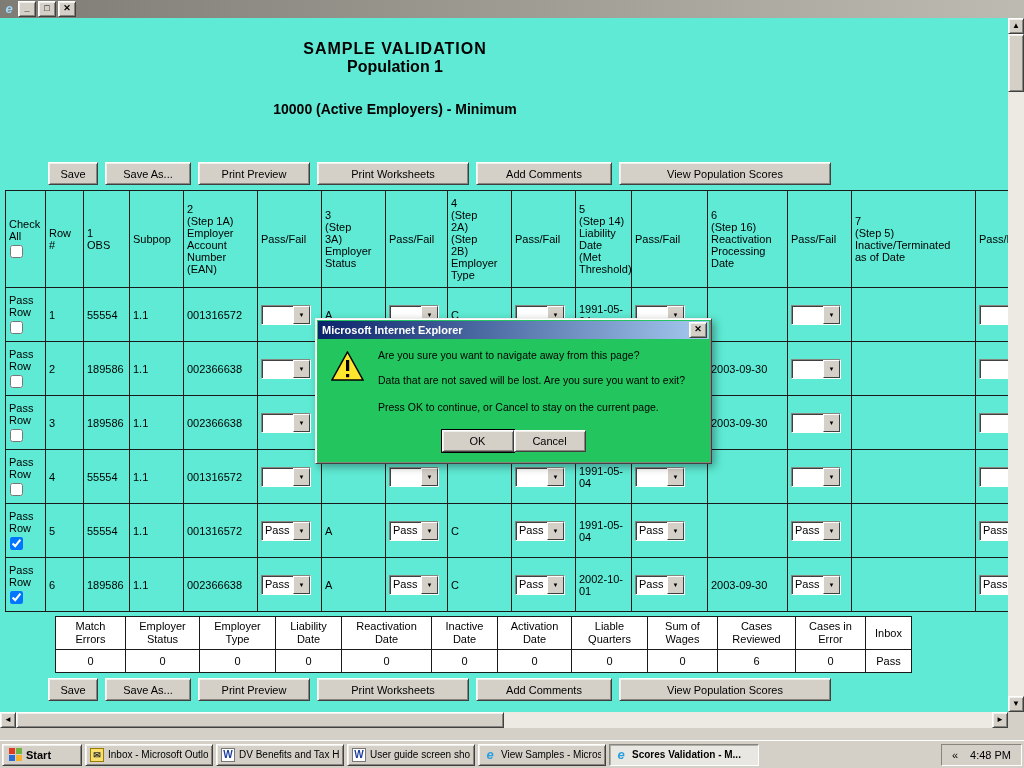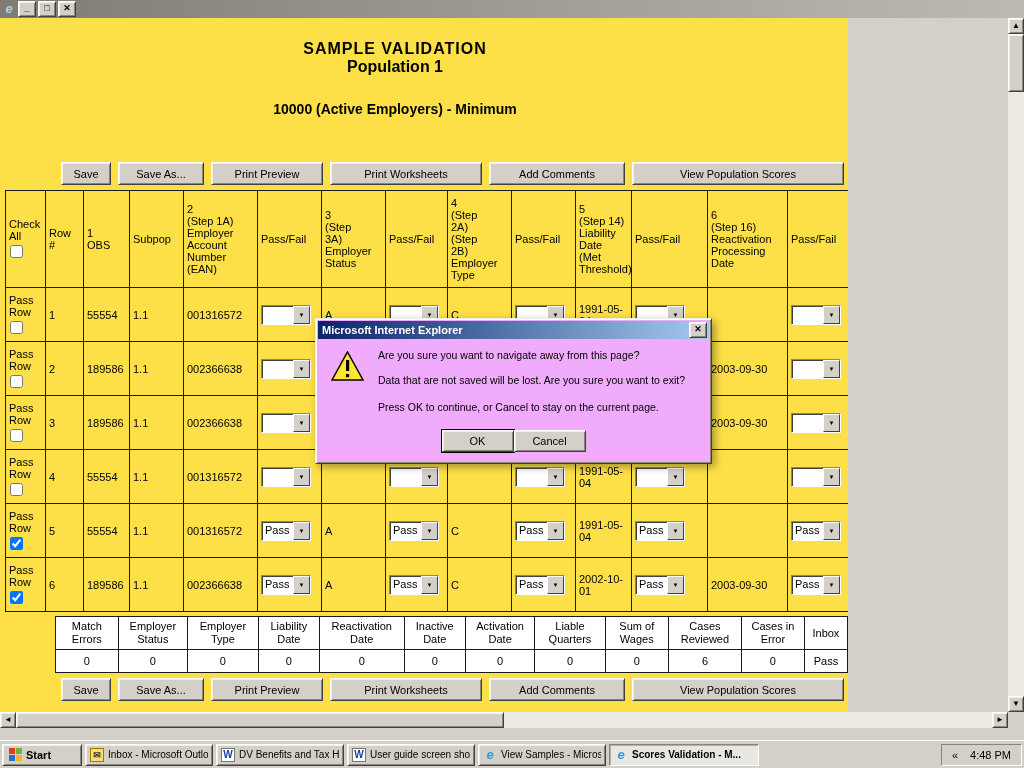--- a/index.html
+++ b/index.html
@@ -14,28 +14,28 @@
   
   .titlebar{position:absolute;left:0;top:0;width:1024px;height:18px;
     background:linear-gradient(90deg,#7e7c74,#bdbab1);display:flex;align-items:center;
     padding:0 2px;color:#fff;font-weight:bold;box-sizing:border-box}
   .ie-ico{width:14px;color:#9fd8f7;font-style:italic;font-weight:bold;font-size:13px;line-height:14px;text-align:center}
   .title-text{flex:1;padding-left:3px;white-space:nowrap;overflow:hidden;font-size:11px}
   .tb-btn{width:16px;height:14px;margin-left:2px;color:#000;font-size:9px;line-height:12px;
     text-align:center;font-weight:bold}
 
   
-  .content{position:absolute;left:0;top:18px;width:848px;height:694px;overflow:hidden;background:#fde047}
+  .content{position:absolute;left:0;top:18px;width:1008px;height:694px;overflow:hidden;background:#5eead4}
 
   .headings{width:790px;text-align:center;padding-top:22px}
   .h1{font-size:16px;font-weight:bold;letter-spacing:1px}
   .h2{font-size:16px;font-weight:bold}
   .h3{font-size:14px;font-weight:bold;margin-top:25px}
 
-  .bar{display:flex;gap:7px;margin-left:61px}
+  .bar{display:flex;gap:7px;margin-left:48px}
   .bar1{margin-top:45px}
   .bar2{margin-top:5px}
   .btn{height:23px;padding:0 10px;display:inline-flex;align-items:center;justify-content:center;
        font-size:11px;cursor:default;box-sizing:border-box}
 
   
   .main{border-collapse:collapse;table-layout:fixed;width:1030px;margin:5px 0 0 5px}
   .main th,.main td{border:1px solid #1a1a1a;padding:1px 3px;font-weight:normal;text-align:left;
        vertical-align:middle;overflow:hidden;font-size:11px}
   .main th{line-height:12px}
@@ -63,21 +63,21 @@
   .vscroll{position:absolute;right:0;top:18px;width:16px;height:694px;background:#eceae3}
   .hscroll{position:absolute;left:0;top:712px;width:1008px;height:16px;background:#eceae3}
   .sb-btn{position:absolute;width:16px;height:16px;font-size:8px;line-height:14px;text-align:center;box-sizing:border-box}
   .vup{top:0;left:0}.vdn{bottom:0;left:0}
   .hlt{left:0;top:0}.hrt{right:0;top:0}
   .vthumb{position:absolute;left:0;top:16px;width:16px;height:58px;box-sizing:border-box}
   .hthumb{position:absolute;left:16px;top:0;width:488px;height:16px;box-sizing:border-box}
   .corner{position:absolute;left:1008px;top:712px;width:16px;height:16px;background:#d4d0c8}
 
   
-  .dlg{position:absolute;left:315px;top:318px;width:397px;height:146px;z-index:60;background:#f0abfc;
+  .dlg{position:absolute;left:315px;top:318px;width:397px;height:146px;z-index:60;background:#22c55e;
     border:1px solid;border-color:#f0efe9 #404040 #404040 #f0efe9;box-sizing:border-box;
     box-shadow:inset 1px 1px 0 #fff, inset -1px -1px 0 #87857e, 3px 3px 8px rgba(0,0,0,.35)}
   .dlg-tb{height:18px;margin:2px;background:linear-gradient(90deg,#0a246a,#a6caf0);display:flex;
     align-items:center;color:#fff;font-weight:bold;padding-left:4px}
   .dlg-x{margin-left:auto;margin-right:2px;width:16px;height:14px;font-size:9px;line-height:12px;
     text-align:center;color:#000;font-weight:bold}
   .dlg-body{position:relative;height:120px}
   .warn-icon{position:absolute;left:15px;top:10px}
   .dlg-text{padding:8px 26px 0 62px;font-size:10.5px}
   .dlg-text div{white-space:nowrap;overflow:hidden}

